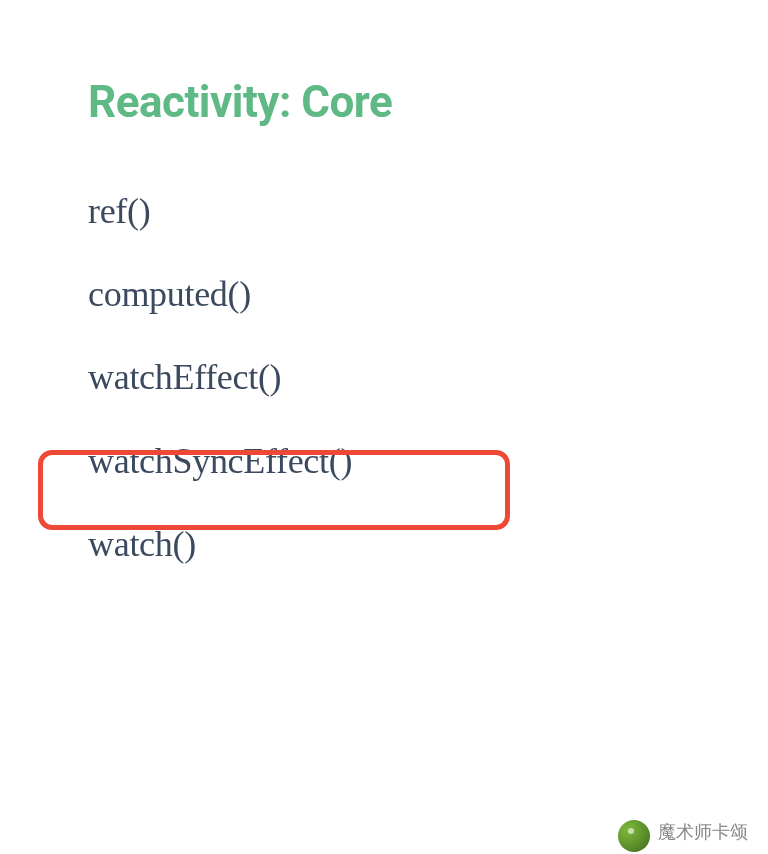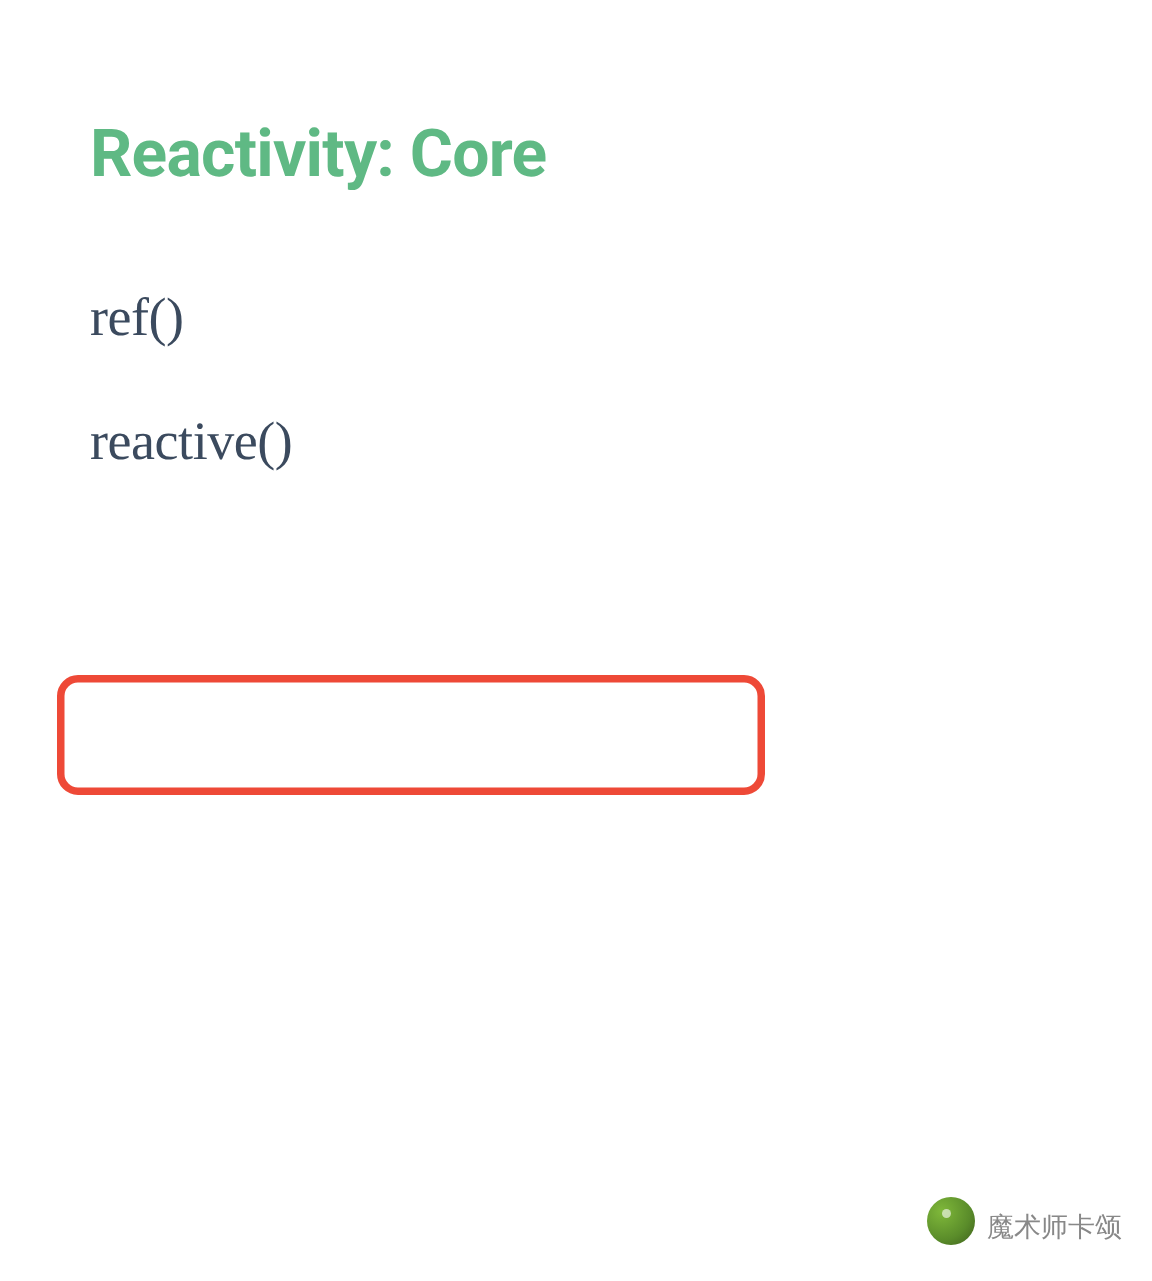--- a/index.html
+++ b/index.html
@@ -9,21 +9,21 @@
     }
     body {
       width: 768px;
       height: 854px;
       background: #ffffff;
       font-family: -apple-system, BlinkMacSystemFont, "Segoe UI", Roboto, "Helvetica Neue", Arial, sans-serif;
       position: relative;
       overflow: hidden;
     }
     .container {
-      padding: 76px 60px 0 60px;
+      padding: 76px 60px 0 88px;
     }
     .heading {
       font-size: 44px;
       font-weight: 700;
       color: #5fb984;
       letter-spacing: -0.5px;
       margin-bottom: 58px;
     }
     .api-list {
       list-style: none;
@@ -44,23 +44,23 @@
       top: 450px;
       width: 472px;
       height: 80px;
       border: 5px solid #ee4937;
       border-radius: 14px;
       pointer-events: none;
     }
     .watermark {
       position: absolute;
       right: 20px;
-      bottom: 24px;
+      bottom: 2px;
       display: flex;
-      align-items: flex-end;
+      align-items: flex-start;
       gap: 8px;
     }
     .watermark-icon {
       width: 32px;
       height: 32px;
       border-radius: 50%;
       background: radial-gradient(circle at 30% 30%, #7fb83a 0%, #5a8c2a 60%, #3d5e1c 100%);
       position: relative;
     }
     .watermark-icon::after {
@@ -80,21 +80,24 @@
       font-weight: 400;
     }
   </style>
 </head>
 <body>
 
 <div class="container">
   <h1 class="heading">Reactivity: Core</h1>
   <ul class="api-list">
     <li class="api-item">ref()</li>
-    <li class="api-item">reactive()</li>
+    <li class="api-item">computed()</li>
+    <li class="api-item">watchEffect()</li>
+    <li class="api-item">watchSyncEffect()</li>
+    <li class="api-item">watch()</li>
   </ul>
 </div>
 
 <div class="highlight-box"></div>
 
 <div class="watermark">
   <div class="watermark-icon"></div>
   <span class="watermark-text">魔术师卡颂</span>
 </div>
 

